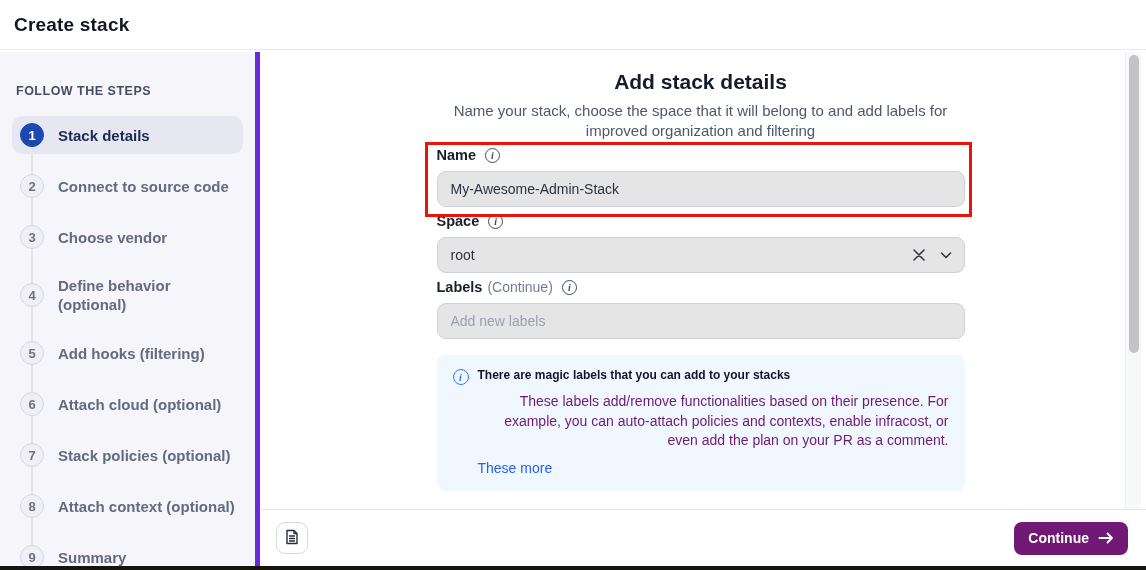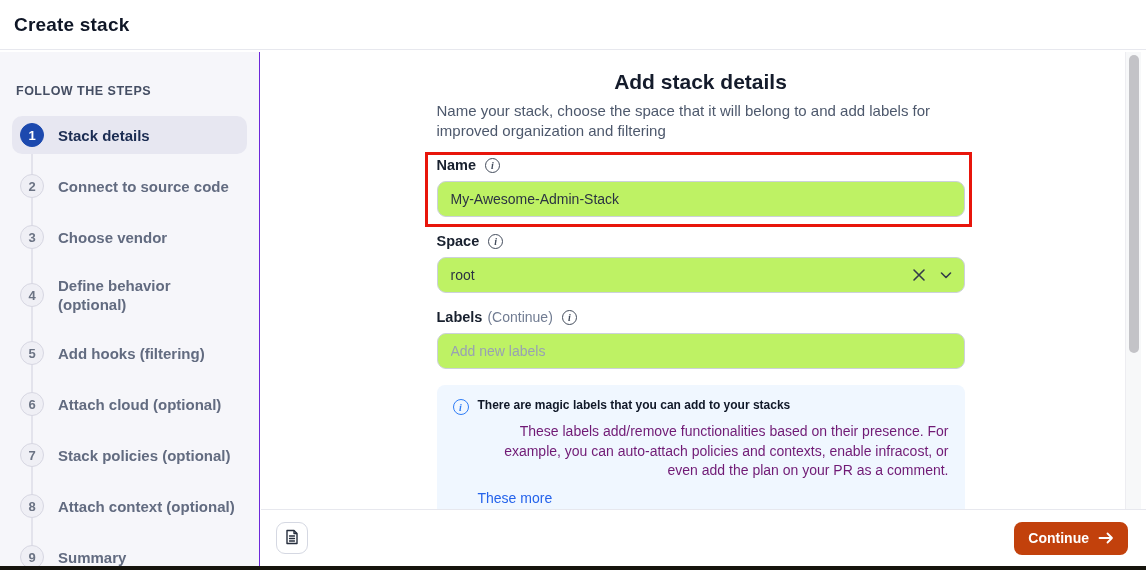--- a/index.html
+++ b/index.html
@@ -8,49 +8,49 @@
 
   
   .header { position:absolute; top:0; left:0; width:1146px; height:50px; background:#fff;
             border-bottom:1px solid #e7e8ee; display:flex; align-items:center; padding:0 14px; z-index:5; }
   .header-title { font-size:19px; font-weight:800; color:#0f1626; letter-spacing:.2px; }
   .close-btn { position:absolute; right:10px; top:12px; width:26px; height:26px; display:flex;
                align-items:center; justify-content:center; font-size:17px; color:#3a4150; cursor:pointer; background:none; border:none; }
 
   
   .sidebar { position:absolute; top:52px; left:0; width:260px; bottom:0; background:#f6f6fa;
-             border-right:1px solid #6d28d9; padding:32px 12px 0 12px; overflow:hidden; }
+             border-right:5px solid #6d28d9; padding:32px 12px 0 12px; overflow:hidden; }
   .sidebar-heading { font-size:12.5px; font-weight:800; color:#454e63; letter-spacing:.5px; margin:0 0 18px 4px; }
   .steps { position:relative; }
   .steps-line { position:absolute; left:19px; top:20px; bottom:10px; width:2px; background:#e3e3ec; }
   .step { position:relative; display:flex; align-items:center; padding:7px 8px; margin-bottom:13px;
           border-radius:10px; cursor:pointer; }
   .step.active { background:#e7e7f1; }
   .step-num { flex:0 0 24px; width:24px; height:24px; border-radius:50%; display:flex; align-items:center;
               justify-content:center; font-size:13px; font-weight:700; color:#6b7384;
               background:#efeff5; border:1px solid #d7d7e2; z-index:1; }
   .step.active .step-num { background:#1c49ae; border-color:#1c49ae; color:#fff; }
   .step-label { margin-left:14px; font-size:15px; font-weight:700; color:#626b80; line-height:19px; }
   .step.active .step-label { color:#1b2c52; }
 
   
   .main { position:absolute; top:52px; left:261px; right:0; height:536px; background:#fff; padding-right:6px; }
   .main-inner { width:528px; margin:0 auto; }
   .main-title { font-size:21px; font-weight:800; color:#141b2b; text-align:center; margin-top:18px; }
-  .main-subtitle { font-size:15px; color:#4d586c; text-align:left; max-width:548px; margin:7px auto 0 auto; line-height:20px; }
-
-  .field { margin-top:16px; }
+  .main-subtitle { font-size:15px; color:#4d586c; text-align:center; max-width:548px; margin:7px auto 0 auto; line-height:20px; }
+
+  .field { margin-top:6px; }
   .field-label-row { display:flex; align-items:center; margin-bottom:8px; }
   .field-label { font-size:14.5px; font-weight:700; color:#18202e; }
   .optional { font-size:14px; font-weight:400; color:#717c92; margin-left:5px; }
   .info-icon { width:15px; height:15px; border-radius:50%; border:1.4px solid #434c5c; color:#434c5c;
                font-size:10px; font-weight:700; display:inline-flex; align-items:center; justify-content:center;
                margin-left:9px; font-family:"Liberation Serif", serif; font-style:italic; cursor:pointer; }
   .text-input { width:100%; height:36px; border:1px solid #ccd1db; border-radius:9px; padding:0 13px;
-                font-size:14px; color:#2b3342; font-family:"Liberation Sans", sans-serif; outline:none; background:#bef264; }
+                font-size:14px; color:#2b3342; font-family:"Liberation Sans", sans-serif; outline:none; background:#e5e5e5; }
   .text-input::placeholder { color:#98a1b3; }
 
   .name-group { position:relative; }
   .highlight-box { position:absolute; top:-5px; left:-12px; right:-7px; bottom:-10px;
                    border:3px solid #e8150b; pointer-events:none; z-index:3; }
 
   .select-wrap { position:relative; }
   .select-icons { position:absolute; right:12px; top:0; height:36px; display:flex; align-items:center; gap:13px; }
   .sel-icon { display:flex; align-items:center; color:#333b49; cursor:pointer; }
 
@@ -67,21 +67,21 @@
   
   .scrollbar-track { position:absolute; top:52px; right:5px; width:16px; height:457px; background:#f7f8f9;
                      border-left:1px solid #ededf1; }
   .scrollbar-thumb { position:absolute; top:3px; left:3px; width:10px; height:298px; background:#c3c3c7; border-radius:6px; }
 
   
   .footer { position:absolute; left:261px; right:0; top:509px; height:57px; background:#fff;
             border-top:1px solid #e7e8ee; display:flex; align-items:center; padding:0 18px 0 15px; }
   .doc-btn { width:32px; height:32px; border:1px solid #d5d8e2; border-radius:9px; background:#fff;
              display:flex; align-items:center; justify-content:center; cursor:pointer; color:#262e3d; }
-  .continue-btn { margin-left:auto; height:33px; background:#c2410c; color:#fff; border:none; border-radius:8px;
+  .continue-btn { margin-left:auto; height:33px; background:#701a75; color:#fff; border:none; border-radius:8px;
                   padding:0 14px; font-size:14px; font-weight:700; display:flex; align-items:center; gap:9px;
                   cursor:pointer; font-family:"Liberation Sans", sans-serif; }
 
   .bottom-strip { position:absolute; left:0; bottom:0; width:1146px; height:4px; background:#16140d; z-index:6; }
 </style>
 </head>
 <body>
 
 <div class="header">
   <div class="header-title">Create stack</div>

